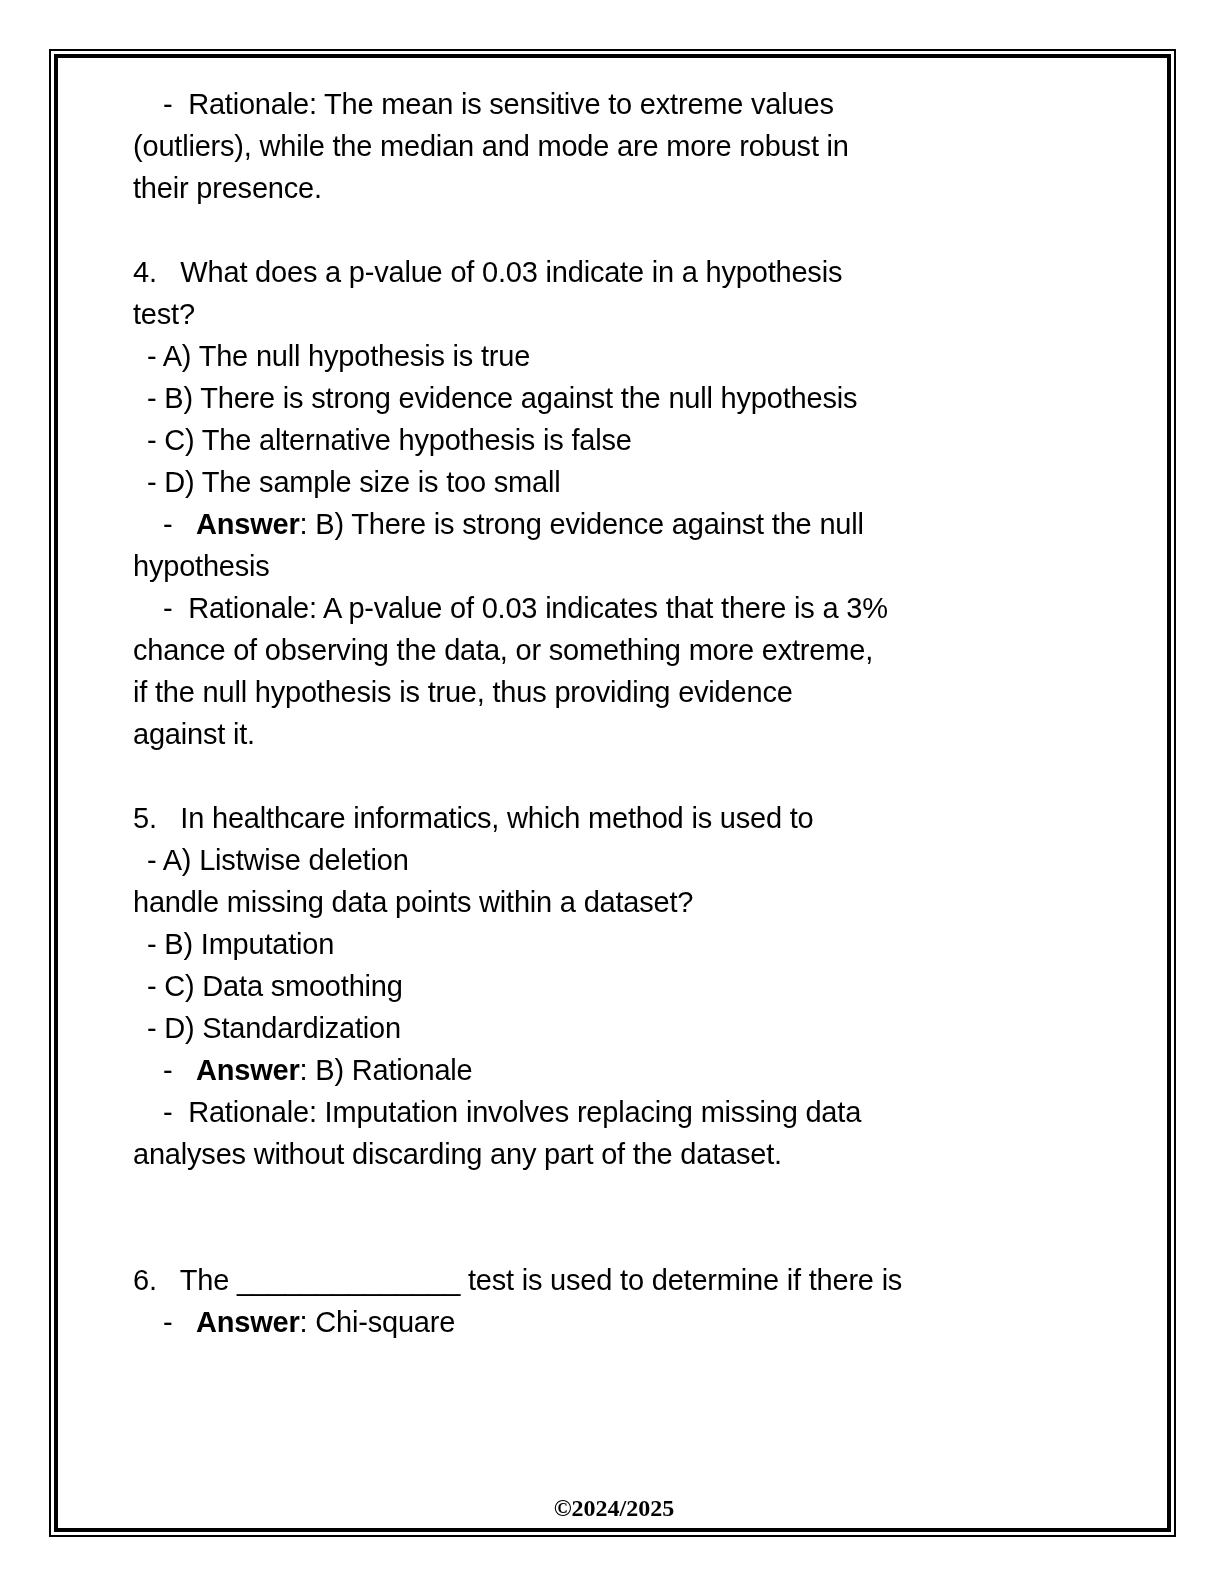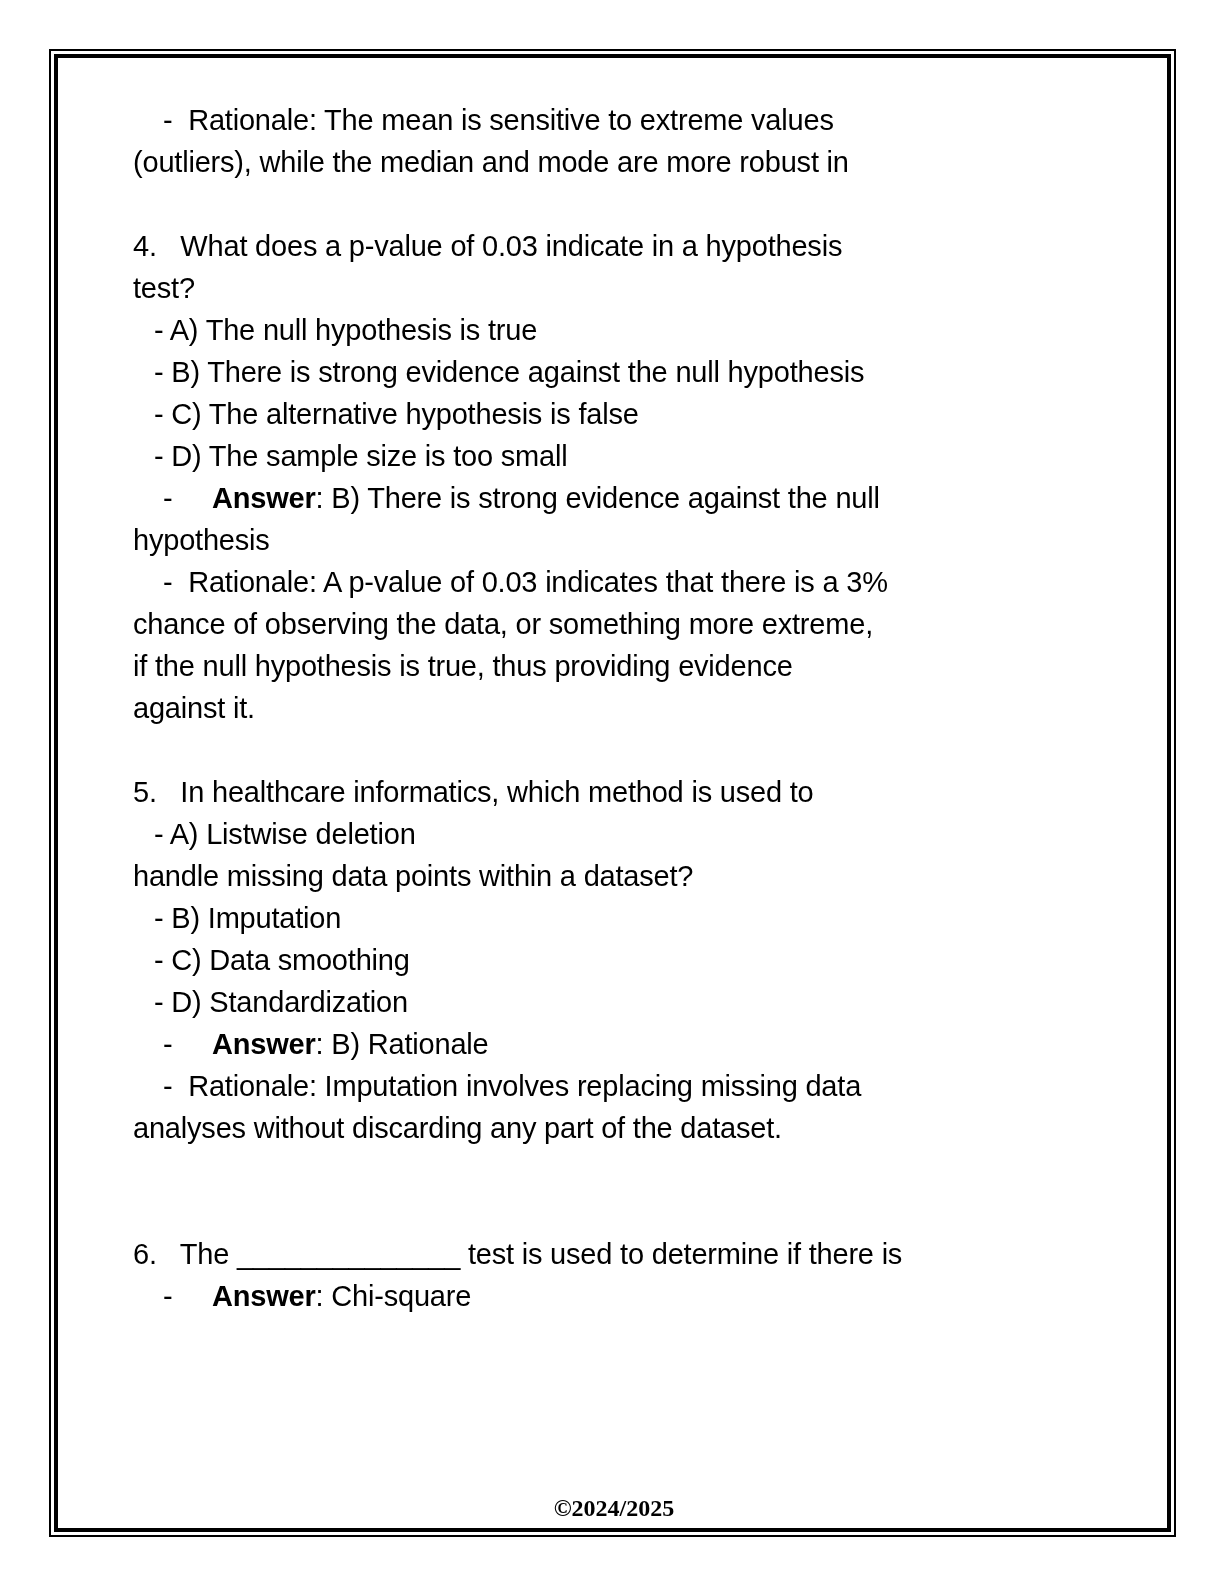--- a/index.html
+++ b/index.html
@@ -23,54 +23,55 @@
     bottom: 52px;
     border: 4px solid #000000;
     outline: 2px solid #000000;
     outline-offset: 3px;
   }
   .content {
     position: absolute;
     left: 0;
     top: 0;
     right: 0;
-    padding: 41px 50px 0 75px;
+    padding: 25px 50px 0 75px;
   }
   .line {
     min-height: 42px;
     line-height: 42px;
     font-size: 29px;
     white-space: pre-wrap;
     letter-spacing: -0.2px;
   }
   .line.p { margin-left: 0; }
-  .line.b { margin-left: 21px; }
+  .line.b { margin-left: 14px; }
   .line.r { margin-left: 30px; }
   .line.blank { height: 42px; }
-  .line .bold { font-weight: bold; margin-left: 16px; }
+  .line .bold { font-weight: bold; }
   .footer {
     position: absolute;
     left: 3px;
     right: 0;
     bottom: 6px;
     text-align: center;
     font-family: "Liberation Serif", serif;
     font-weight: bold;
     font-size: 24px;
     line-height: 28px;
   }
 </style>
 </head>
 <body>
 
 <div class="page">
   <div class="frame">
     <div class="content" id="content">
         <div class="line r"><span>-  Rationale: The mean is sensitive to extreme values</span></div>
         <div class="line p"><span>(outliers), while the median and mode are more robust in</span></div>
+        <div class="line p"><span>their presence.</span></div>
         <div class="line blank"></div>
         <div class="line p"><span>4.   What does a p-value of 0.03 indicate in a hypothesis</span></div>
         <div class="line p"><span>test?</span></div>
         <div class="line b"><span>- A) The null hypothesis is true</span></div>
         <div class="line b"><span>- B) There is strong evidence against the null hypothesis</span></div>
         <div class="line b"><span>- C) The alternative hypothesis is false</span></div>
         <div class="line b"><span>- D) The sample size is too small</span></div>
         <div class="line r"><span>-   </span><span class="bold">Answer</span><span>: B) There is strong evidence against the null</span></div>
         <div class="line p"><span>hypothesis</span></div>
         <div class="line r"><span>-  Rationale: A p-value of 0.03 indicates that there is a 3%</span></div>

